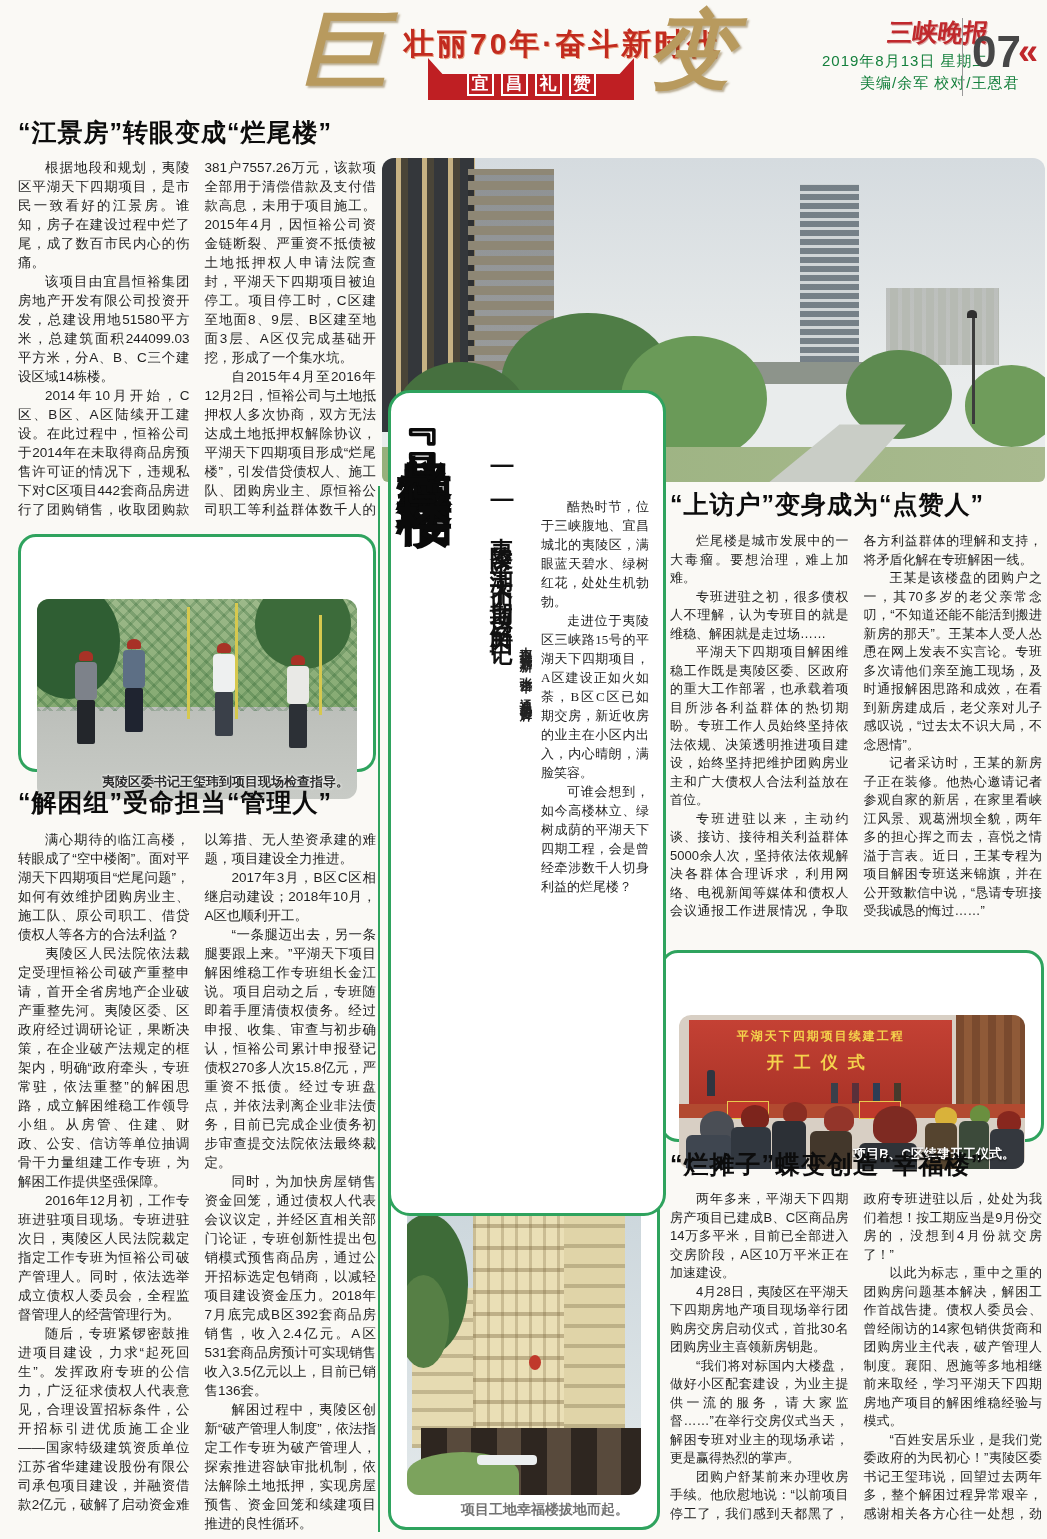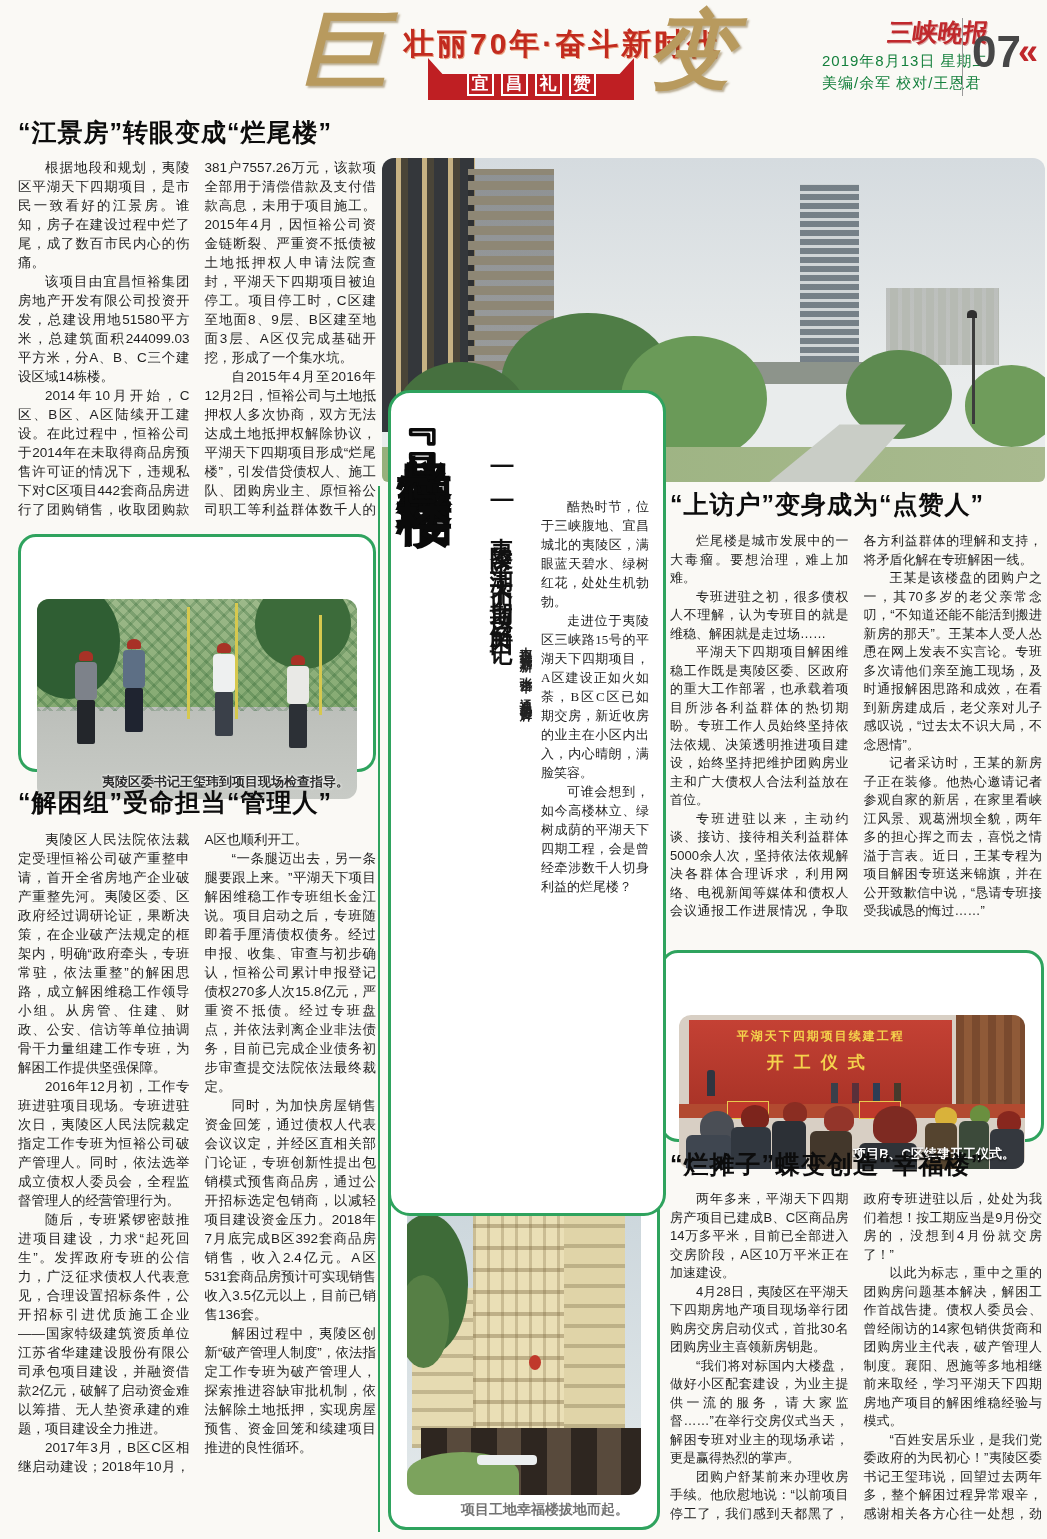--- a/index.html
+++ b/index.html
@@ -70,21 +70,21 @@
     <span>宜</span>
     <span>昌</span>
     <span>礼</span>
     <span>赞</span>
   </div>
 
   <div class="abs big-char" style="left:648px;top:8px;">变</div>
 
   <div class="abs paper-name" style="left:888px;top:16px;">三峡晚报</div>
   <div class="abs mast-meta" style="left:822px;top:52px;">2019年8月13日 星期二</div>
-  <div class="abs mast-meta" style="left:822px;top:74px;">美编/余军  校对/王恩君</div>
+  <div class="abs mast-meta" style="left:860px;top:74px;">美编/余军  校对/王恩君</div>
   <div class="abs vrule" style="left:962px;top:18px;height:78px;"></div>
   <div class="abs page-num" style="left:972px;top:30px;">07</div>
   <div class="abs page-marker" style="left:1018px;top:34px;">«</div>
 
   <div class="abs green-rule" style="left:378px;top:486px;width:2px;height:1046px;"></div>
   <div class="abs green-rule" style="left:662px;top:488px;width:2px;height:458px;"></div>
 
   <div class="abs" style="left:382px;top:112px;width:663px;height:370px;border-radius:6px;overflow:hidden;">
     <div class="photo-scene" style="background:linear-gradient(#d5dbdf,#e9ecec 60%);">
       <div class="abs" style="left:0;top:0;width:14%;height:74%;background:repeating-linear-gradient(90deg,#34373b 0 14px,#c7b283 14px 19px,#4a4538 19px 26px);"></div>
@@ -141,20 +141,21 @@
         <div class="helmet"></div>
         <div class="torso" style="background:#e9e9e6;"></div>
         <div class="legs" style="background:#2c3036;"></div>
       </div>
       <div class="cap-dark" style="right:8px;bottom:8px;">夷陵区委书记王玺玮到项目现场检查指导。</div>
     </div>
   </div>
 
   <div class="abs art-title" style="left:18px;top:786px;">“解困组”受命担当“管理人”</div>
   <div class="abs body-text" style="left:18px;top:830px;width:358px;height:704px;">
+    <p>满心期待的临江高楼，转眼成了“空中楼阁”。面对平湖天下四期项目“烂尾问题”，如何有效维护团购房业主、施工队、原公司职工、借贷债权人等各方的合法利益？</p>
     <p>夷陵区人民法院依法裁定受理恒裕公司破产重整申请，首开全省房地产企业破产重整先河。夷陵区委、区政府经过调研论证，果断决策，在企业破产法规定的框架内，明确“政府牵头，专班常驻，依法重整”的解困思路，成立解困维稳工作领导小组。从房管、住建、财政、公安、信访等单位抽调骨干力量组建工作专班，为解困工作提供坚强保障。</p>
     <p>2016年12月初，工作专班进驻项目现场。专班进驻次日，夷陵区人民法院裁定指定工作专班为恒裕公司破产管理人。同时，依法选举成立债权人委员会，全程监督管理人的经营管理行为。</p>
     <p>随后，专班紧锣密鼓推进项目建设，力求“起死回生”。发挥政府专班的公信力，广泛征求债权人代表意见，合理设置招标条件，公开招标引进优质施工企业——国家特级建筑资质单位江苏省华建建设股份有限公司承包项目建设，并融资借款2亿元，破解了启动资金难以筹措、无人垫资承建的难题，项目建设全力推进。</p>
     <p>2017年3月，B区C区相继启动建设；2018年10月，A区也顺利开工。</p>
     <p>“一条腿迈出去，另一条腿要跟上来。”平湖天下项目解困维稳工作专班组长金江说。项目启动之后，专班随即着手厘清债权债务。经过申报、收集、审查与初步确认，恒裕公司累计申报登记债权270多人次15.8亿元，严重资不抵债。经过专班盘点，并依法剥离企业非法债务，目前已完成企业债务初步审查提交法院依法最终裁定。</p>
     <p>同时，为加快房屋销售资金回笼，通过债权人代表会议议定，并经区直相关部门论证，专班创新性提出包销模式预售商品房，通过公开招标选定包销商，以减轻项目建设资金压力。2018年7月底完成B区392套商品房销售，收入2.4亿元。A区531套商品房预计可实现销售收入3.5亿元以上，目前已销售136套。</p>
     <p>解困过程中，夷陵区创新“破产管理人制度”，依法指定工作专班为破产管理人，探索推进容缺审批机制，依法解除土地抵押，实现房屋预售、资金回笼和续建项目推进的良性循环。</p>
 
   </div>
 

